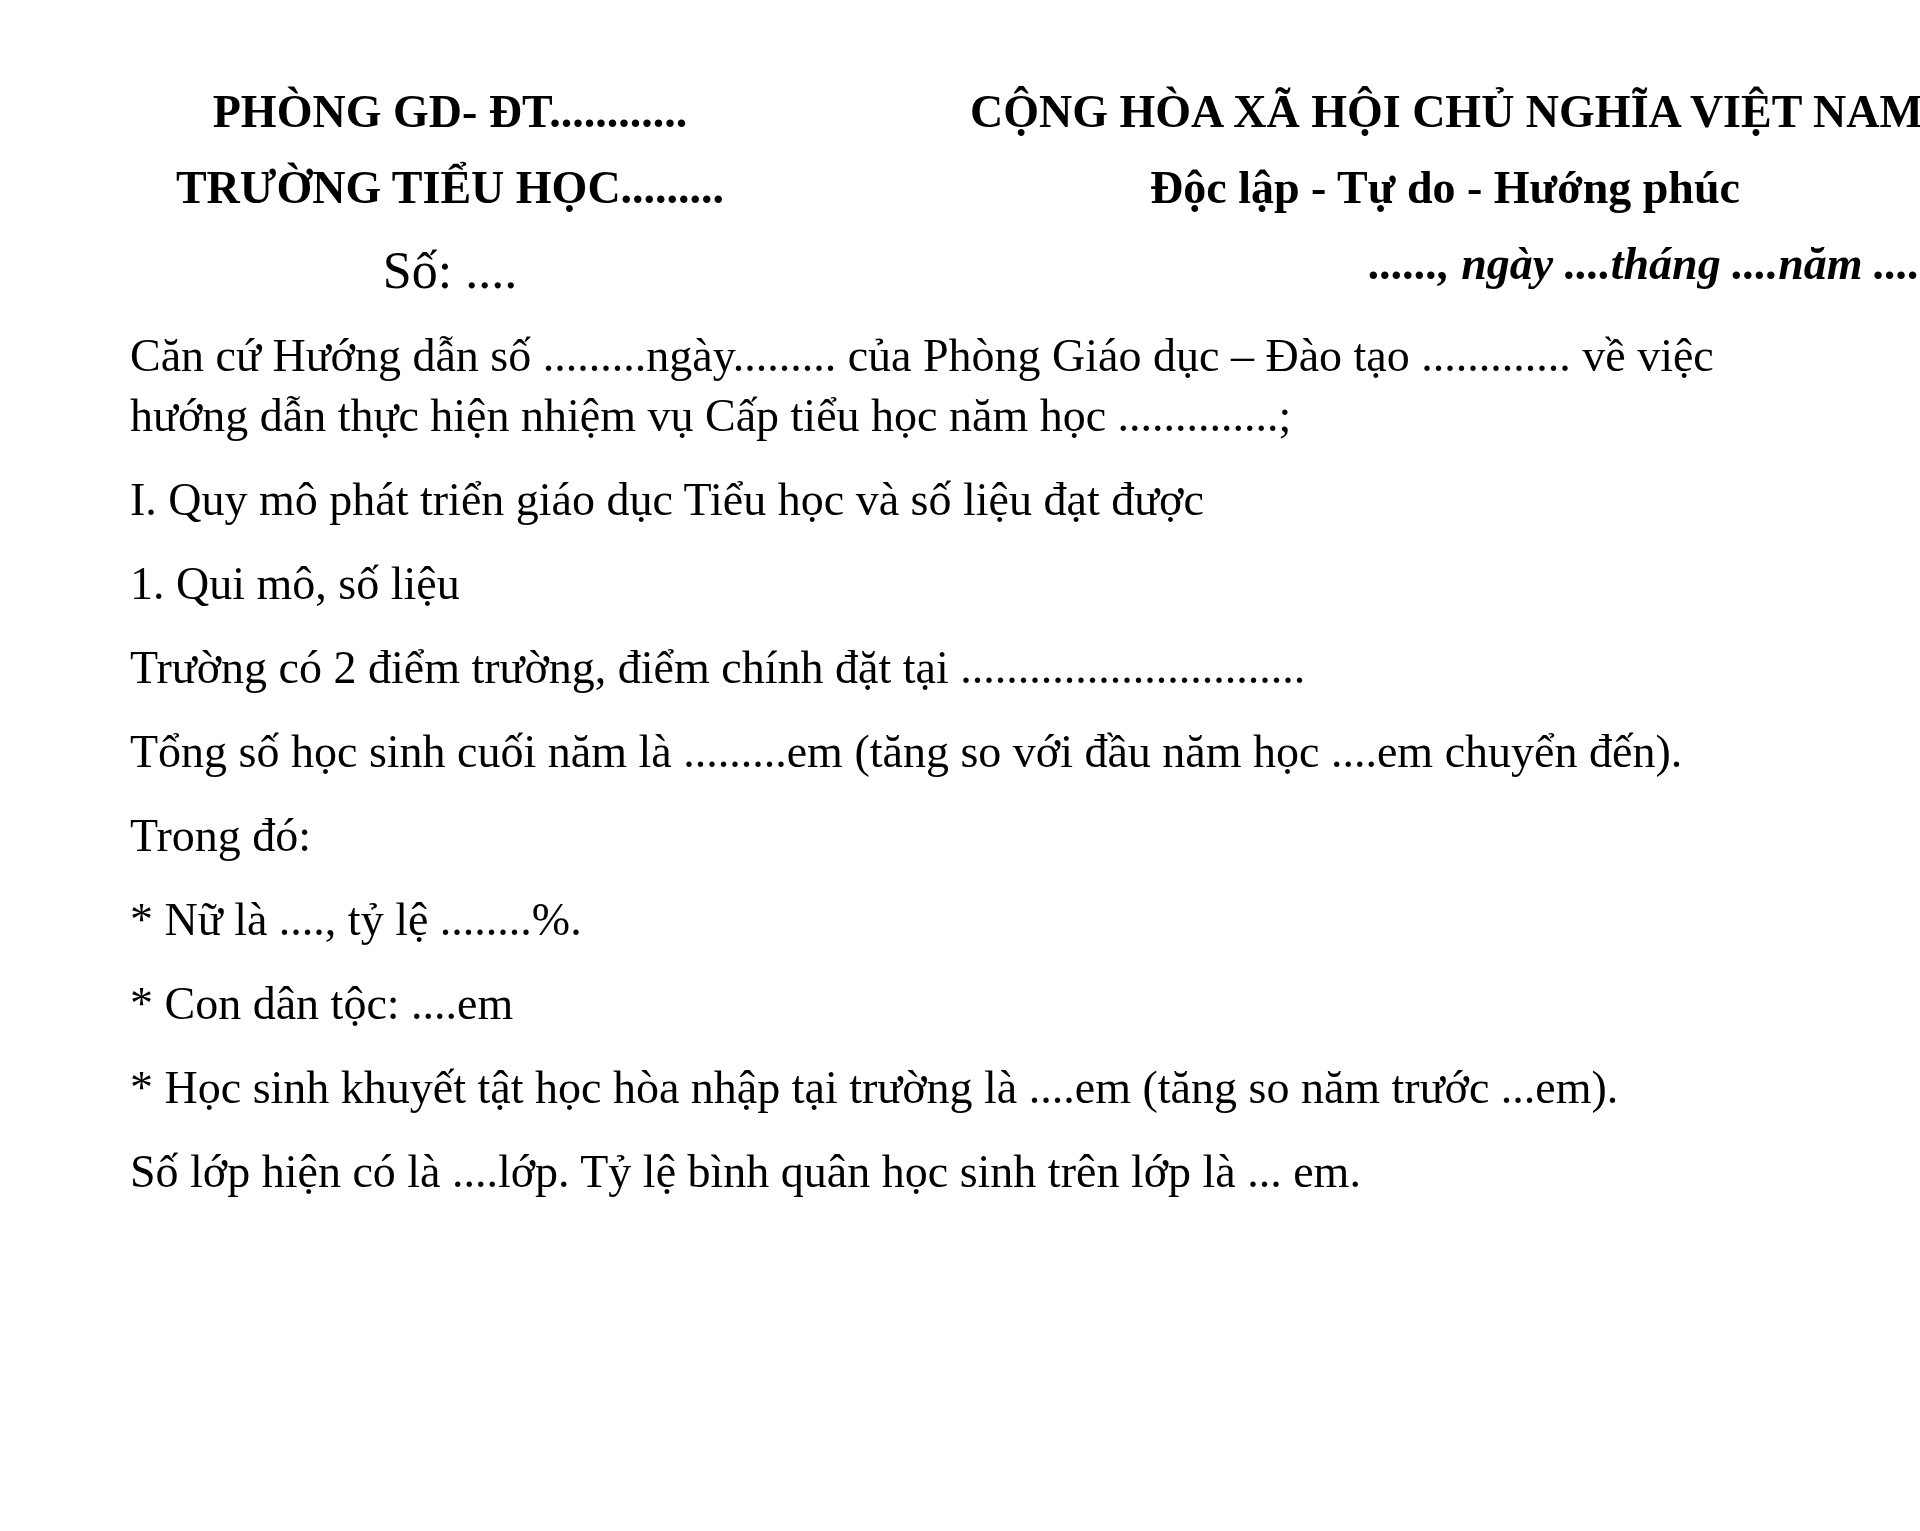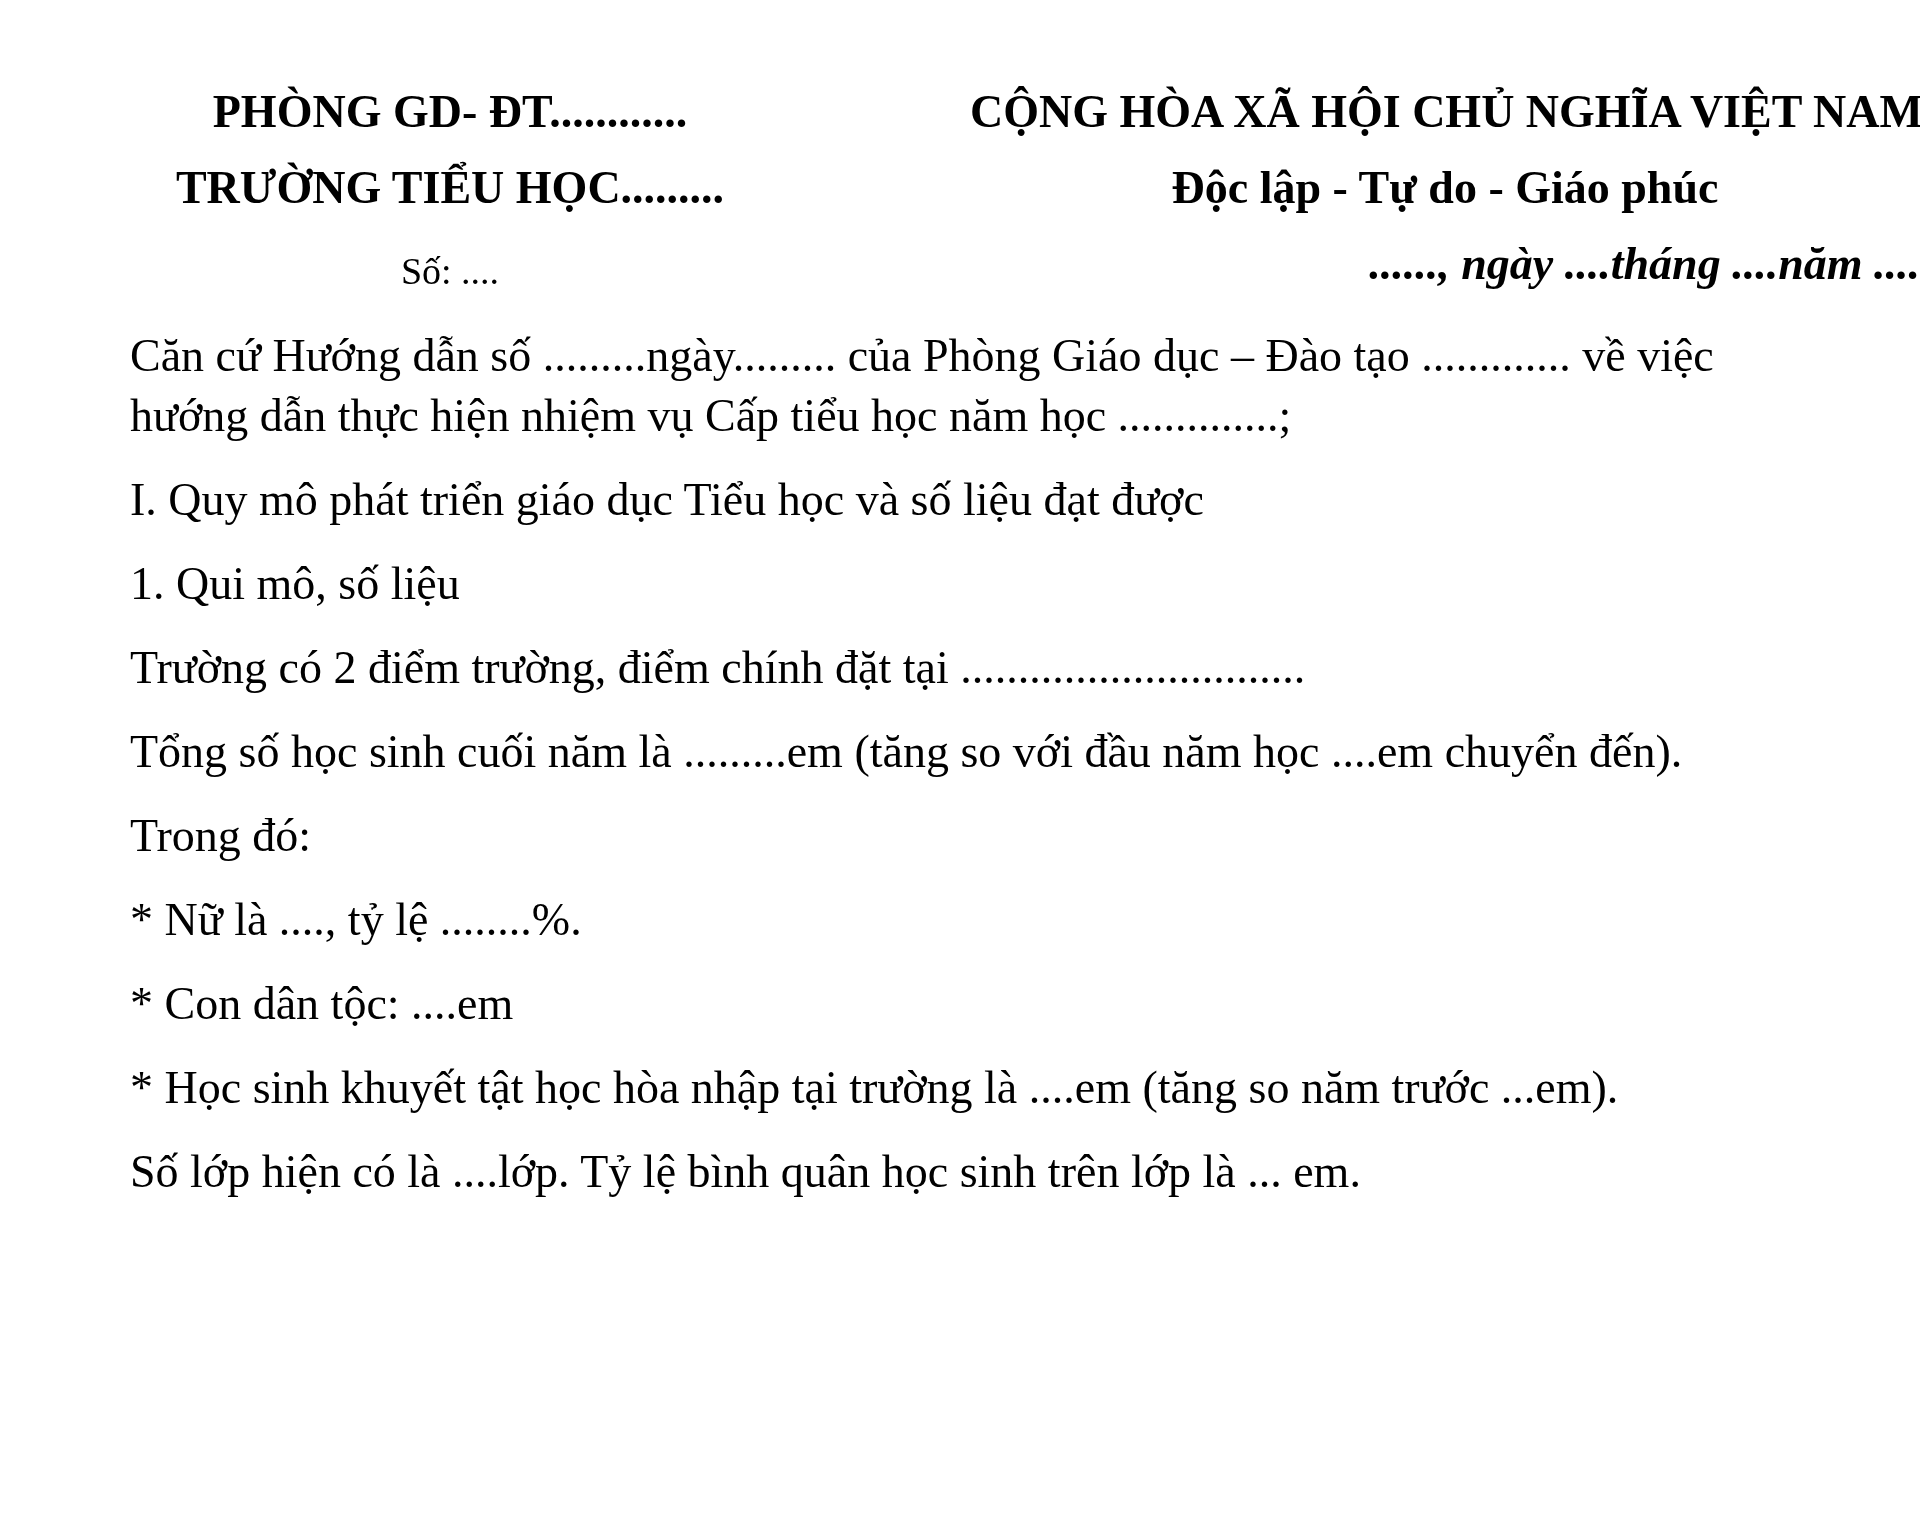--- a/index.html
+++ b/index.html
@@ -36,21 +36,21 @@
     margin-left: 48px;
   }
   .header-line {
     font-weight: 700;
     font-size: 46px;
     line-height: 60px;
     margin: 0 0 16px 0;
     white-space: nowrap;
   }
   .doc-number {
-    font-size: 38px;
+    font-size: 52px;
     line-height: 60px;
     margin-top: 23px;
   }
   .date-line {
     font-size: 46px;
     line-height: 60px;
     font-style: italic;
     margin-top: 8px;
     text-align: right;
     white-space: nowrap;
@@ -71,21 +71,21 @@
 <div class="page">
 
   <div class="header">
     <div class="header-left">
       <div class="header-line">PHÒNG GD- ĐT............</div>
       <div class="header-line">TRƯỜNG TIỂU HỌC.........</div>
       <div class="doc-number">Số: ....</div>
     </div>
     <div class="header-right">
       <div class="header-line">CỘNG HÒA XÃ HỘI CHỦ NGHĨA VIỆT NAM</div>
-      <div class="header-line">Độc lập - Tự do - Giáo phúc</div>
+      <div class="header-line">Độc lập - Tự do - Hướng phúc</div>
       <div class="date-line">......, ngày ....tháng ....năm ....</div>
     </div>
   </div>
 
   <div class="doc-body">
     <p class="par">Căn cứ Hướng dẫn số .........ngày......... của Phòng Giáo dục – Đào tạo ............. về việc
 hướng dẫn thực hiện nhiệm vụ Cấp tiểu học năm học ..............;</p>
     <p class="par">I. Quy mô phát triển giáo dục Tiểu học và số liệu đạt được</p>
     <p class="par">1. Qui mô, số liệu</p>
     <p class="par">Trường có 2 điểm trường, điểm chính đặt tại ..............................</p>

